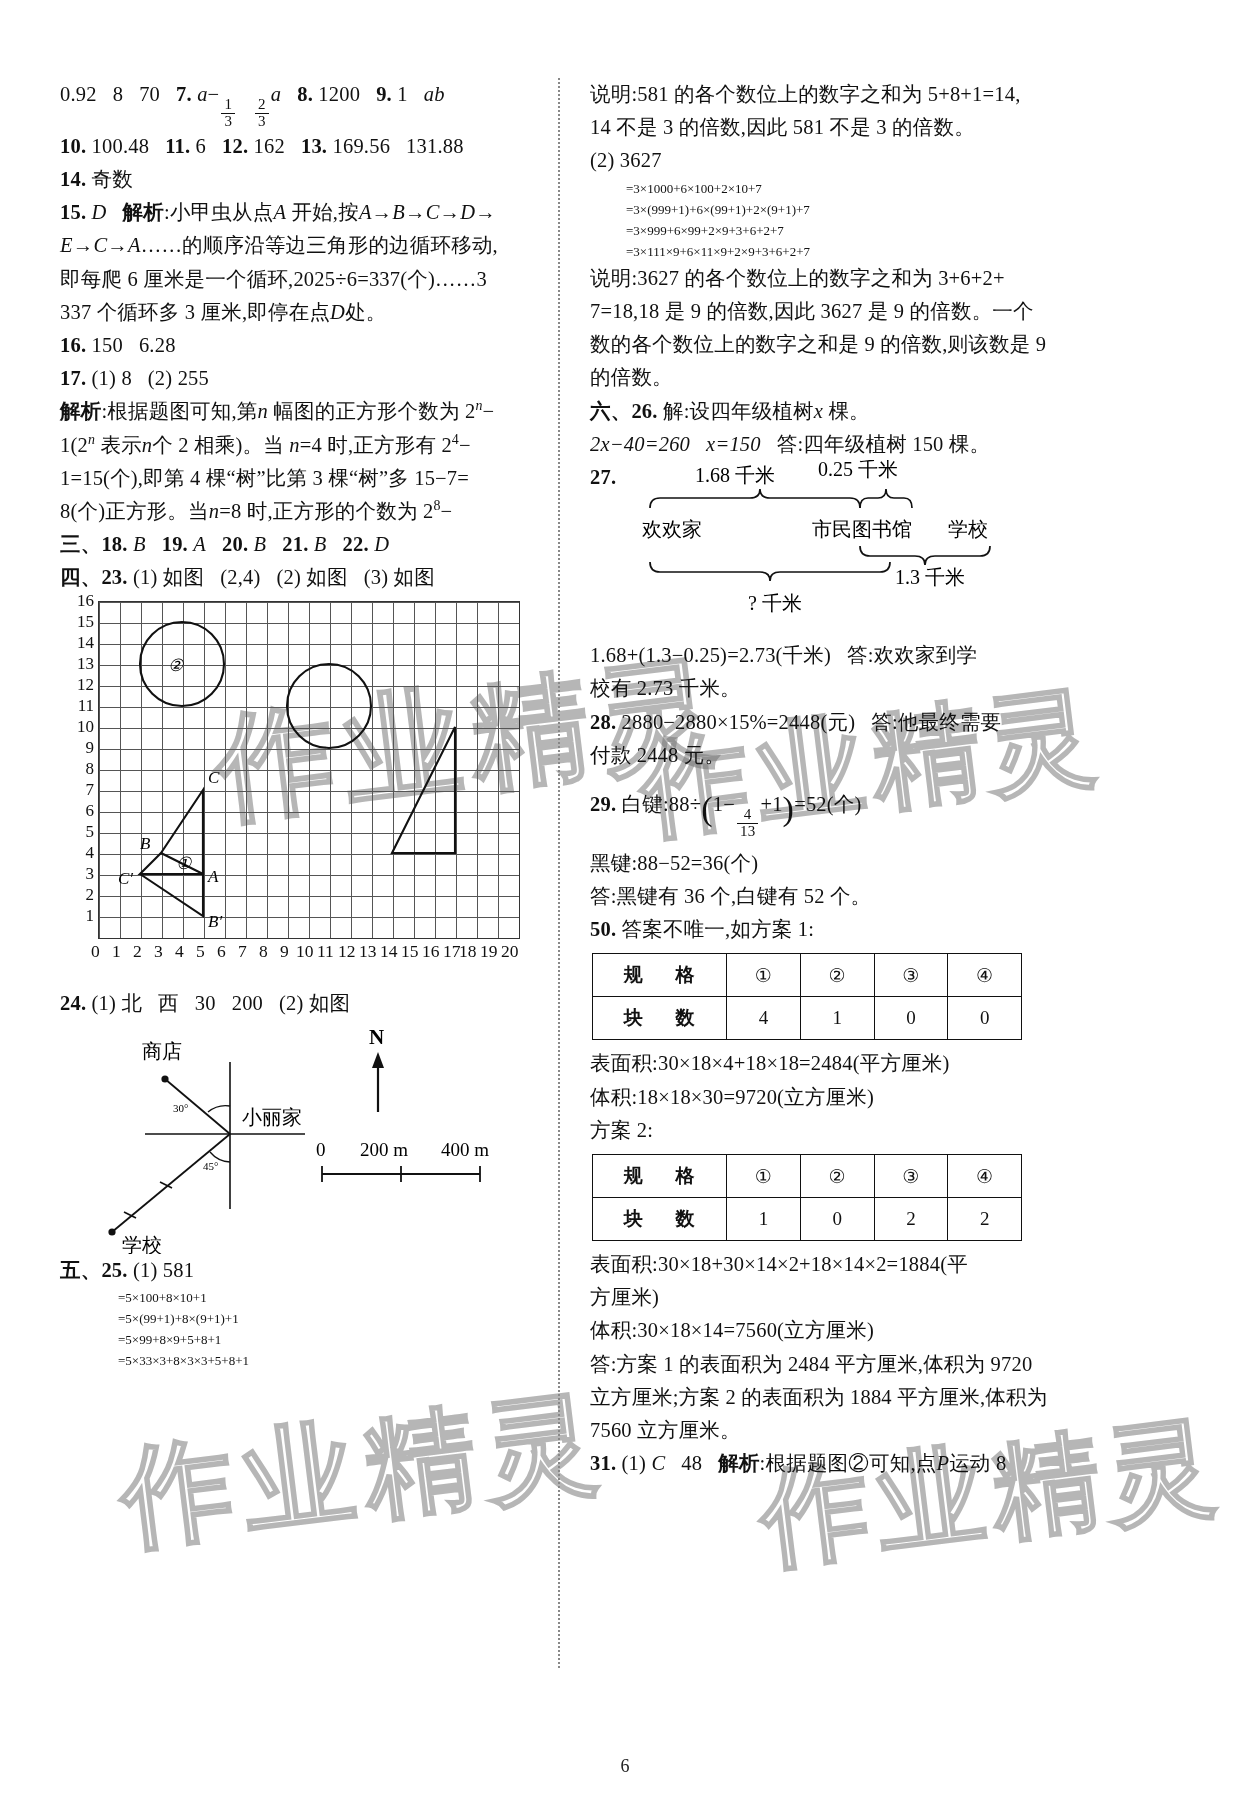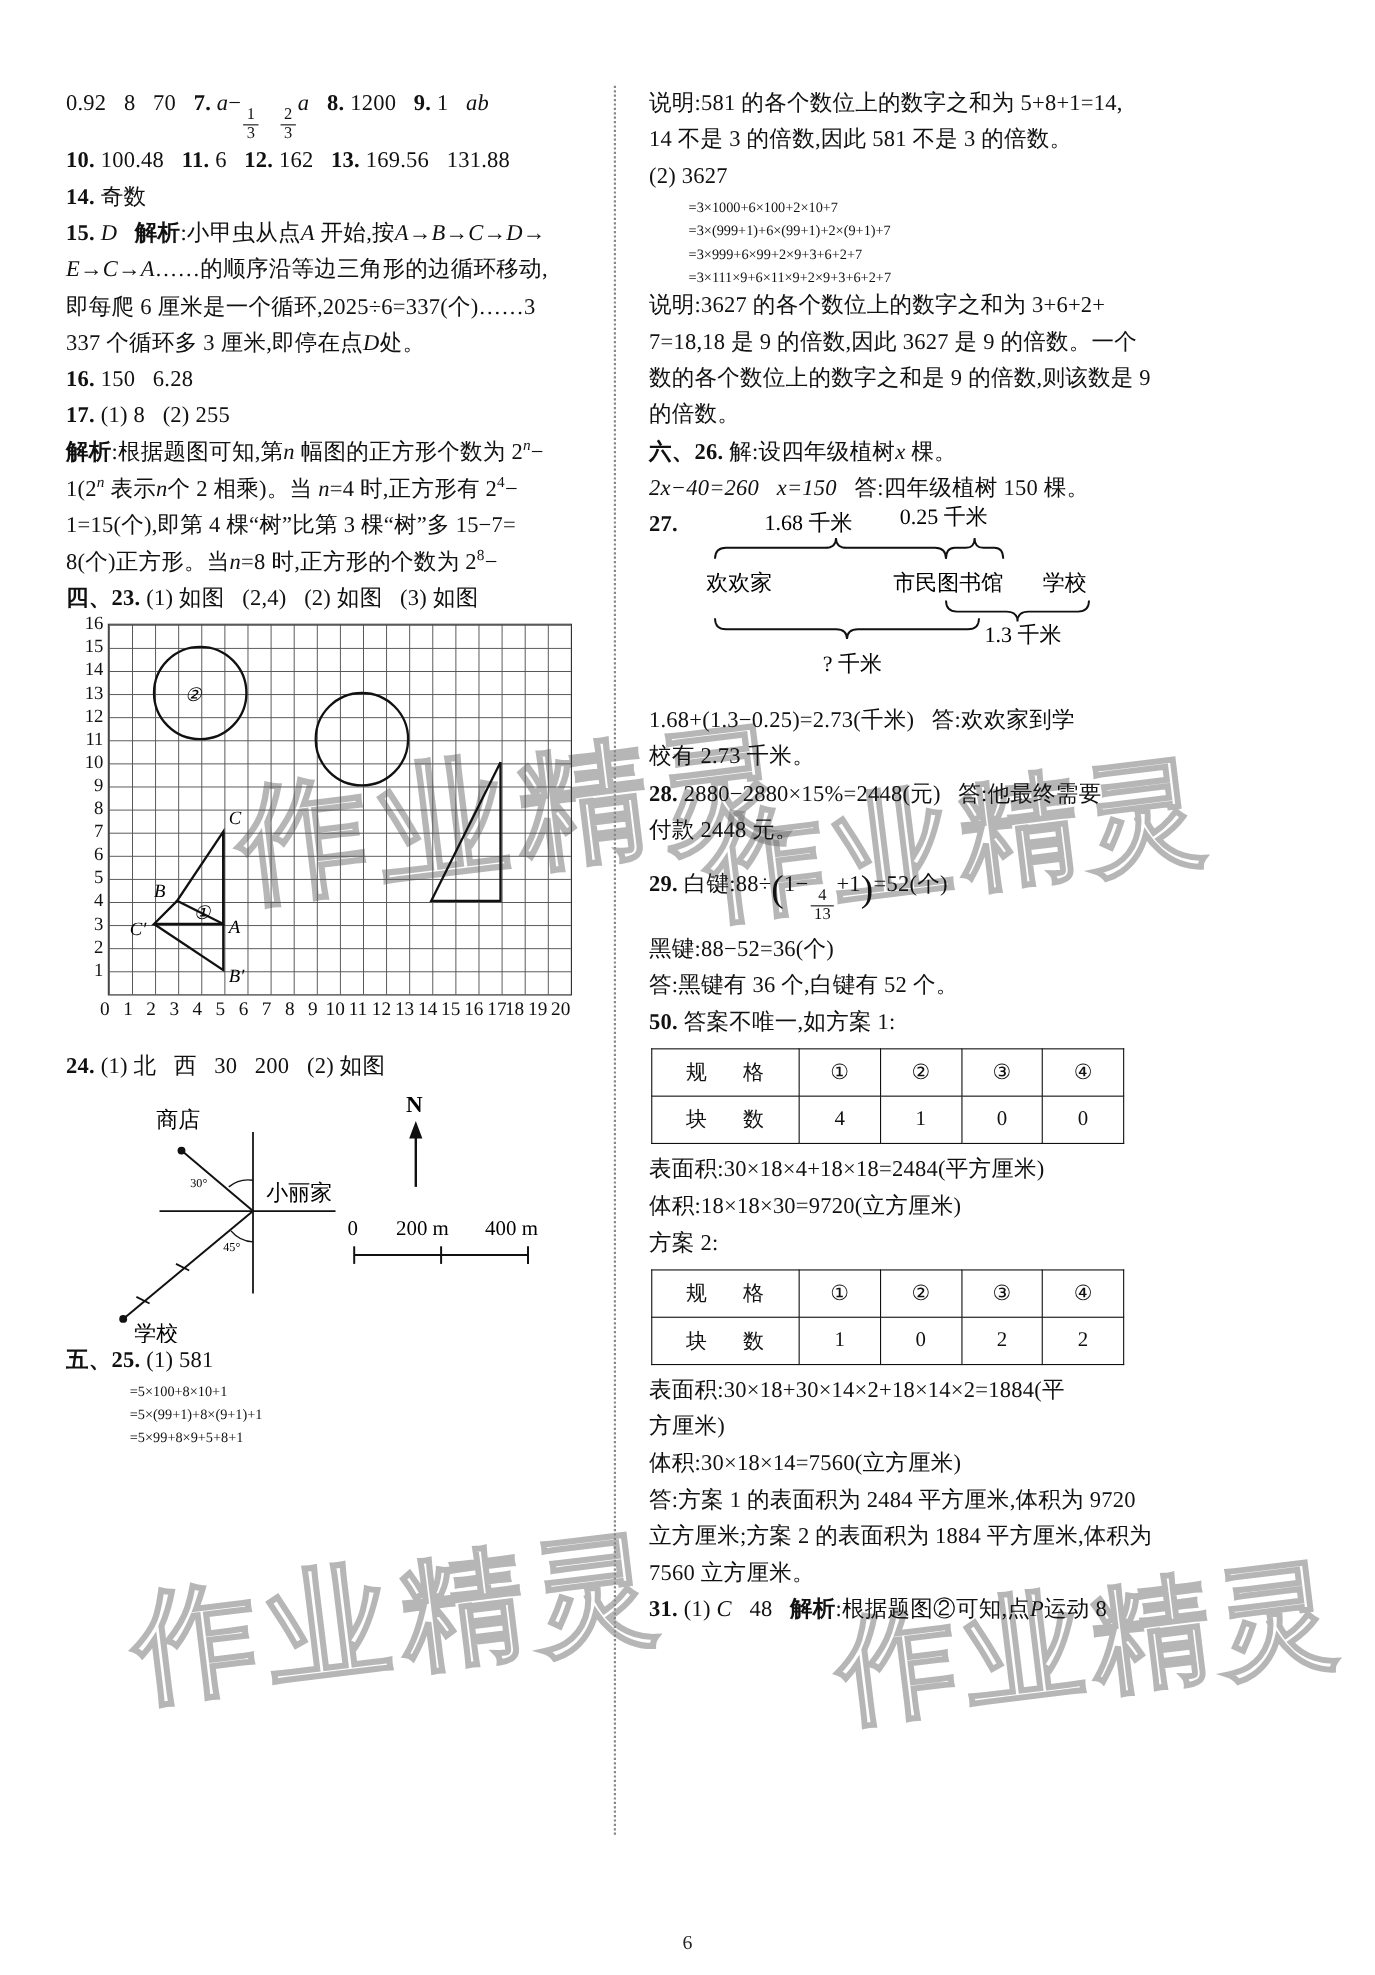--- a/index.html
+++ b/index.html
@@ -50,21 +50,21 @@
   
   .compass{position:relative;height:230px;margin-top:4px;}
 
   
   .bracketfig{position:relative;height:175px;margin:2px 0 4px 0;}
 
   
   table.spec{border-collapse:collapse;width:430px;margin:7px 0 7px 2px;
              font-size:19px;}
   table.spec td{border:1.2px solid #111;height:40px;text-align:center;}
-  table.spec td.hd{width:118px;letter-spacing:14px;padding-left:14px;}
+  table.spec td.hd{width:118px;letter-spacing:14px;padding-left:14px;font-weight:bold;}
   .pgnum{position:absolute;bottom:18px;left:0;right:0;text-align:center;
          font-size:18px;color:#222;}
 
   
   .wm{position:absolute;pointer-events:none;color:rgba(110,110,110,.42);
       font-weight:bold;font-family:"Liberation Sans",sans-serif;
       -webkit-text-stroke:2px rgba(110,110,110,.5);color:transparent;}
   .wm1{left:215px;top:660px;font-size:118px;transform:rotate(-7deg);letter-spacing:10px;}
   .wm2{left:120px;top:1395px;font-size:112px;transform:rotate(-7deg);letter-spacing:10px;}
   .wm3{left:640px;top:690px;font-size:108px;transform:rotate(-7deg);letter-spacing:8px;}
@@ -140,20 +140,28 @@
       <div class="ln">
         <span>1(2</span><span class="sup it">n</span>
         <span>表示</span><span class="it">n</span><span>个 2 相乘)。当</span>
         <span class="it">n</span><span>=4 时,正方形有 2</span><span class="sup">4</span><span>−</span>
       </div>
       <div class="ln"><span>1=15(个),即第 4 棵“树”比第 3 棵“树”多 15−7=</span></div>
       <div class="ln">
         <span>8(个)正方形。当</span><span class="it">n</span><span>=8 时,正方形的个数为 2</span><span class="sup">8</span><span>−</span>
       </div>
 
+      <div class="ln">
+        <b>三、</b><b class="num">18.</b>
+        <span class="it">B</span><span class="sp"></span><b class="num">19.</b>
+        <span class="it">A</span><span class="sp"></span><b class="num">20.</b>
+        <span class="it">B</span><span class="sp"></span><b class="num">21.</b>
+        <span class="it">B</span><span class="sp"></span><b class="num">22.</b>
+        <span class="it">D</span>
+      </div>
 
       <div class="ln">
         <b>四、</b><b class="num">23.</b>
         <span>(1) 如图</span><span class="sp"></span><span>(2,4)</span><span class="sp"></span><span>(2) 如图</span><span class="sp"></span><span>(3) 如图</span>
       </div>
 
       <div class="gridwrap">
         <div class="gridbox"></div>
         <svg class="fig" width="422" height="338" viewBox="0 0 422 338">
 
@@ -250,20 +258,21 @@
         </svg>
       </div>
 
       <div class="ln">
         <b>五、</b><b class="num">25.</b>
         <span>(1) 581</span>
       </div>
       <div class="eqline">=5×100+8×10+1</div>
       <div class="eqline">=5×(99+1)+8×(9+1)+1</div>
       <div class="eqline">=5×99+8×9+5+8+1</div>
+      <div class="eqline">=5×33×3+8×3×3+5+8+1</div>
 
     </div>
 
     <div class="col right">
 
       <div class="ln">说明:581 的各个数位上的数字之和为 5+8+1=14,</div>
       <div class="ln">14 不是 3 的倍数,因此 581 不是 3 的倍数。</div>
       <div class="ln">(2) 3627</div>
       <div class="eqline" style="padding-left:36px">=3×1000+6×100+2×10+7</div>
       <div class="eqline" style="padding-left:36px">=3×(999+1)+6×(99+1)+2×(9+1)+7</div>

